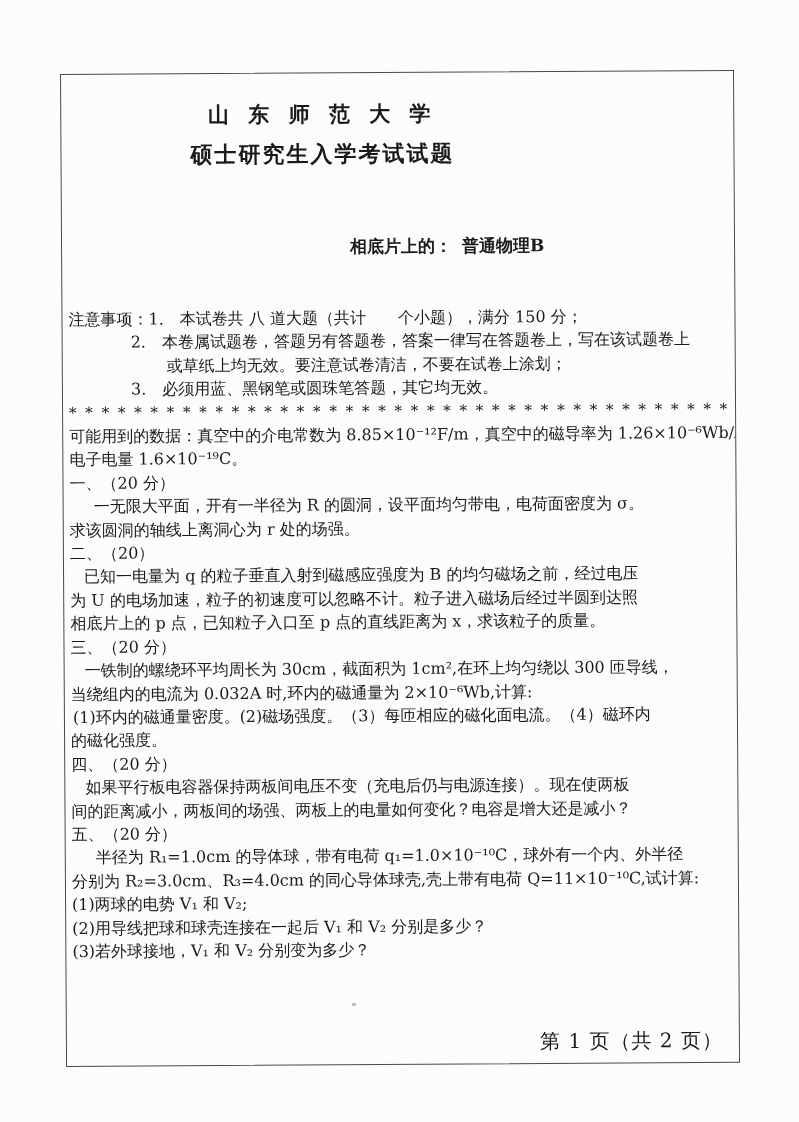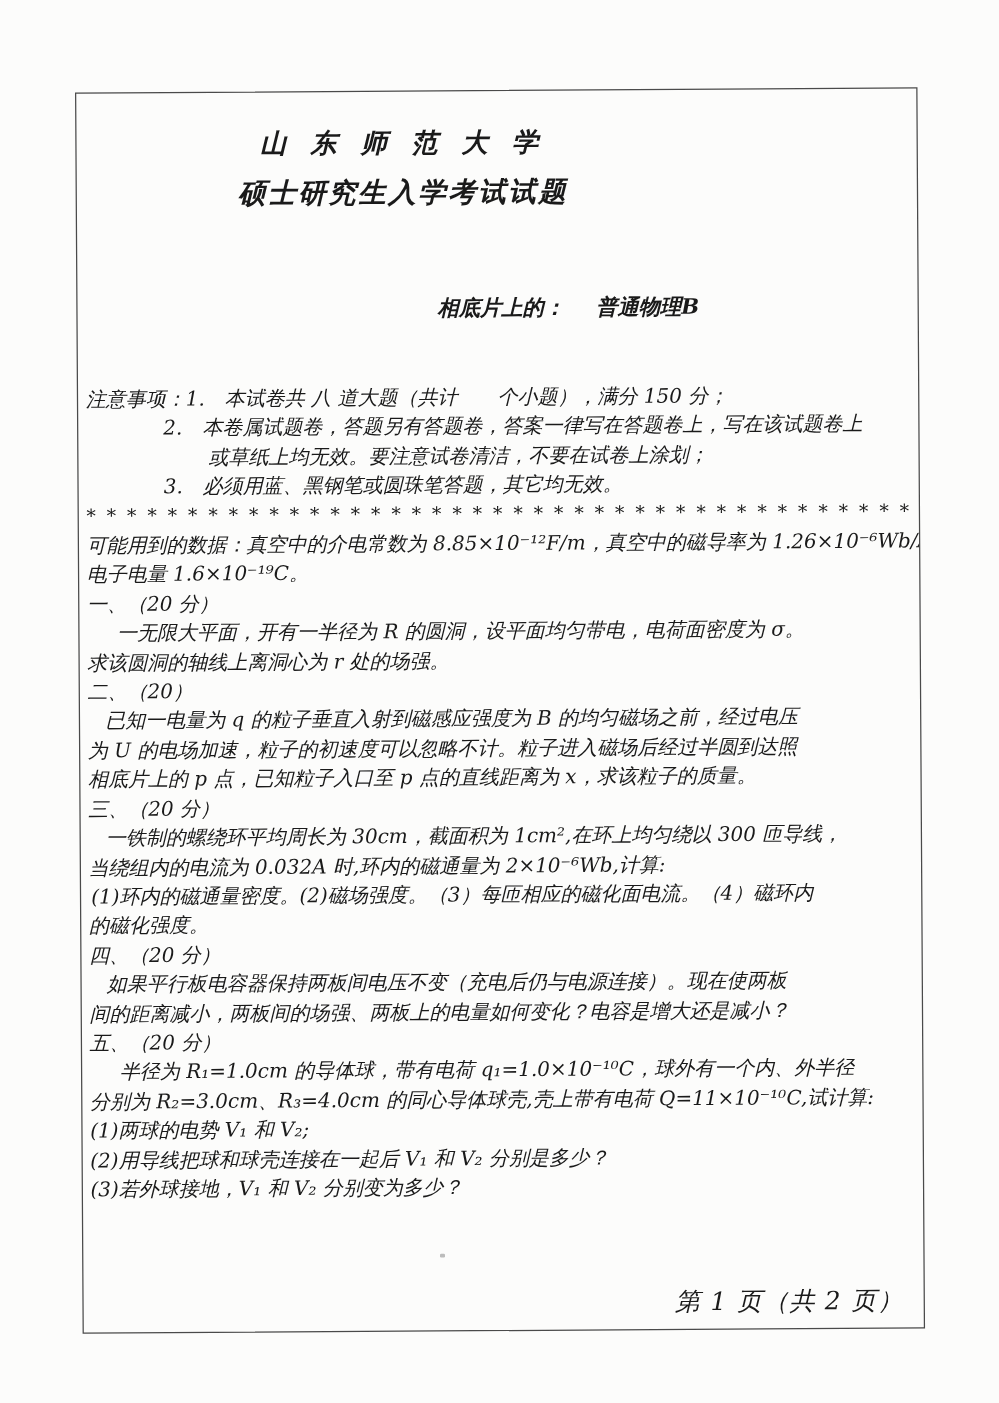--- a/index.html
+++ b/index.html
@@ -1,39 +1,39 @@
 <!DOCTYPE html>
 <html><head>
 <meta charset="utf-8">
 <style>
   html,body{margin:0;padding:0;}
   body{
     width:799px;height:1122px;position:relative;overflow:hidden;
     background:#fbfbfa;color:#1a1a1a;
     font-family:"DejaVu Serif","Liberation Serif",serif;
   }
-  .scan{position:absolute;inset:0;background:#fcfcfb;font-style:italic;}
+  .scan{position:absolute;inset:0;background:#fcfcfb;}
   .page{
     position:absolute;left:60px;top:74px;width:674px;height:993px;
     border:1px solid #4a4a4a;box-sizing:border-box;
     padding:0 4px;overflow:hidden;background:transparent;
     transform:rotate(-0.35deg);transform-origin:left top;
   }
   .title1{
     margin-top:27px;text-align:center;margin-right:150px;
     font-size:21px;font-weight:bold;letter-spacing:6px;white-space:pre;
   }
   .title2{
     margin-top:11px;text-align:center;margin-right:150px;
     font-size:22px;font-weight:bold;letter-spacing:2px;white-space:pre;
   }
   .subject{
     margin-top:66px;padding-left:284px;font-size:17px;font-weight:bold;white-space:pre;
   }
-  .subject .val{margin-left:25px;}
+  .subject .val{margin-left:10px;}
   .body{margin-top:48px;font-size:16px;line-height:23.4px;}
   .line{white-space:pre;padding-left:2px;}
   .n-item{padding-left:64px;}
   .n-wrap{padding-left:100px;}
   .ind-a{padding-left:26px;}
   .ind-b{padding-left:16px;}
   .ind-sm{padding-left:4px;}
   .separator{
     font-size:15px;word-spacing:4px;letter-spacing:0;padding-left:2px;
     white-space:pre;overflow:hidden;

